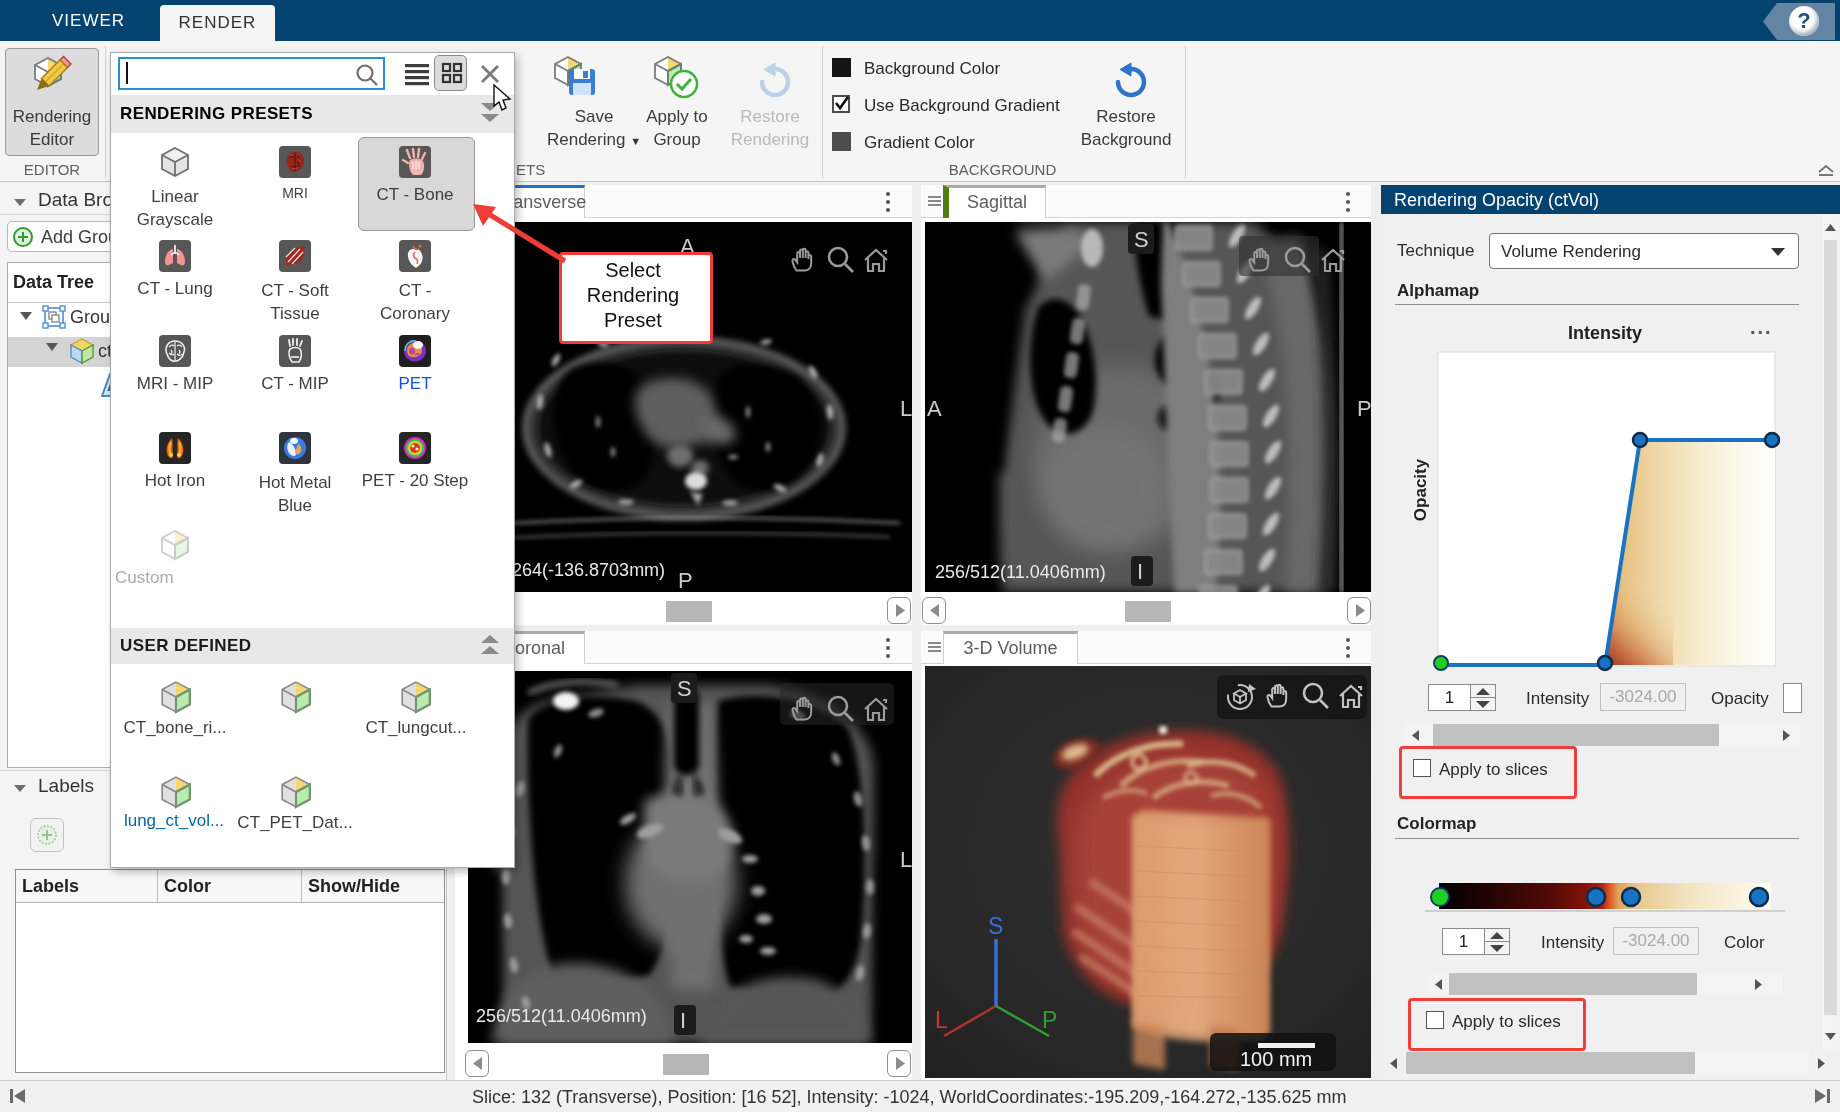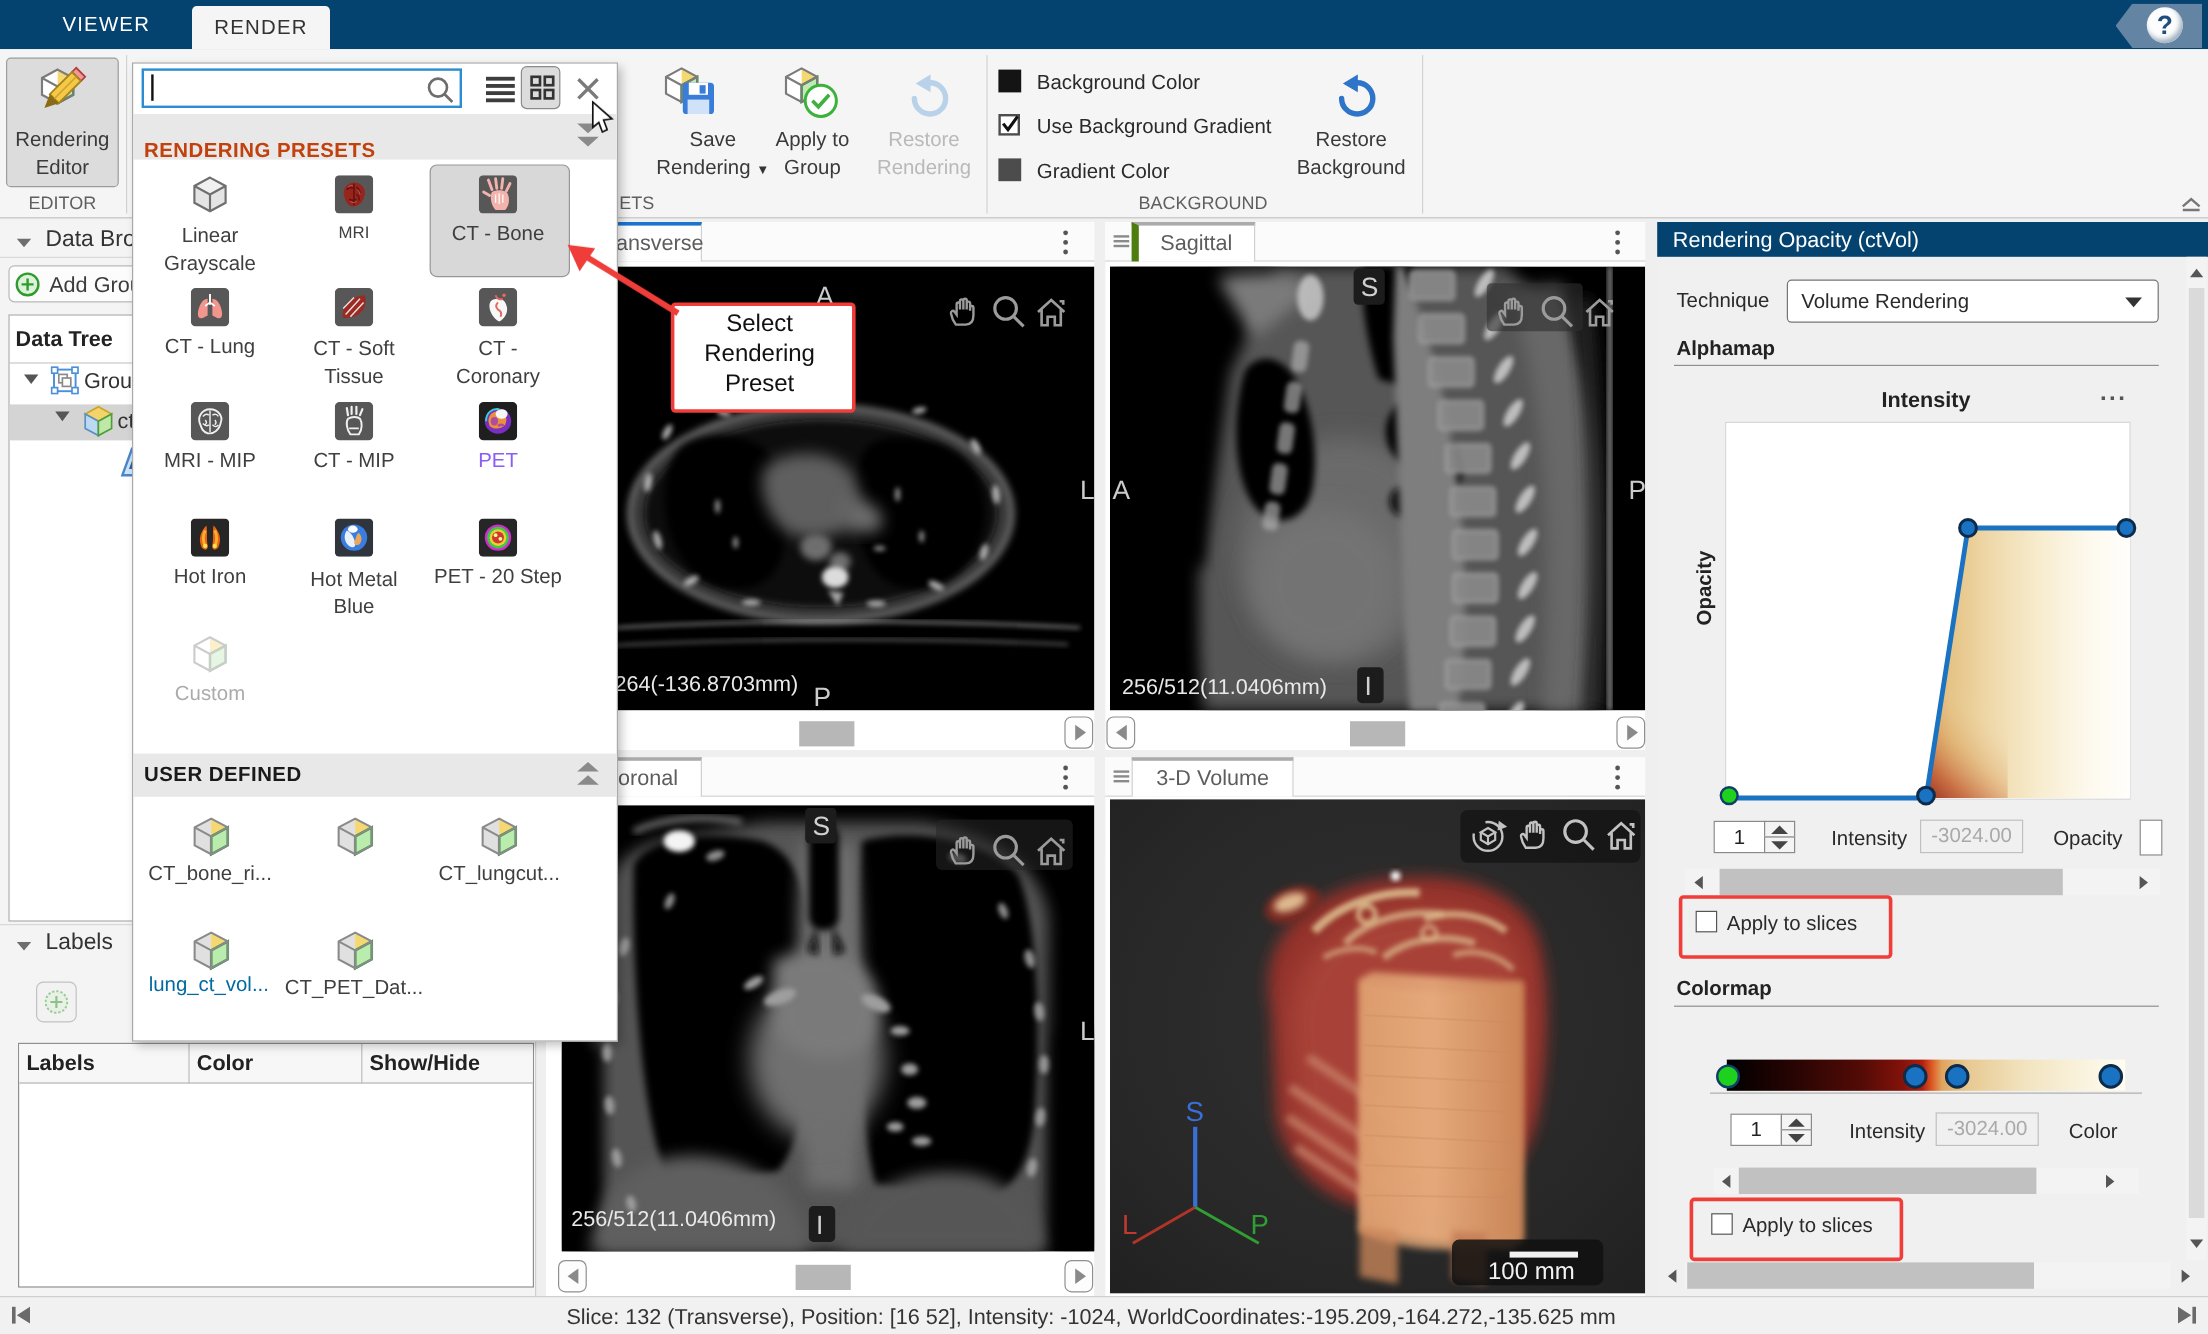--- a/index.html
+++ b/index.html
@@ -657,21 +657,21 @@
       <rect x="2" y="2" width="7" height="7"></rect>
       <rect x="13" y="2" width="7" height="7"></rect>
       <rect x="2" y="13" width="7" height="7"></rect>
       <rect x="13" y="13" width="7" height="7"></rect>
     </svg>
 <svg class="abs" style="left:480px;top:64px" width="20" height="20" stroke="#7a7a7a" stroke-width="2.8">
       <line x1="2" y1="2" x2="18" y2="18"></line>
       <line x1="18" y1="2" x2="2" y2="18"></line>
     </svg>
 <div class="abs" style="left:111px;top:95px;width:403px;height:38px;background:#e8e8e8"></div>
-<div class="abs bold" style="left:120px;top:116px;font-size:17px;color:#c2410c;letter-spacing:0.4px">RENDERING PRESETS</div>
+<div class="abs bold" style="left:120px;top:104px;font-size:17px;color:#000000;letter-spacing:0.4px">RENDERING PRESETS</div>
 <svg class="abs" style="left:479px;top:100px" width="22" height="28" fill="#8a8a8a">
       <polygon points="2,3 20,3 11,11"></polygon>
       <polygon points="2,14 20,14 11,22"></polygon>
     </svg>
 
 <div class="abs" style="left:358px;top:137px;width:117px;height:94px;background:#d8d8d8;border:1px solid #979797;border-radius:6px;box-sizing:border-box"></div>
 
 <svg class="abs" style="left:159px;top:146px" width="32" height="32">
       <g transform="scale(1)">
         <use href="#graycube"></use>
@@ -749,21 +749,21 @@
       <rect width="32" height="32" rx="4" fill="#1f1f1f"></rect>
       <ellipse cx="16" cy="16" rx="11" ry="10.5" fill="#7a2fc2"></ellipse>
       <path d="M8,16 C8,10 13,7 18,8 C23,10 24,15 22,19 C19,23 12,23 9,20Z" fill="#e8923e"></path>
       <ellipse cx="19" cy="10" rx="5" ry="4" fill="#f6f6f6"></ellipse>
       <ellipse cx="13" cy="16" rx="3" ry="3.5" fill="#b24a9e"></ellipse>
       <path d="M16,20 q3,-2 5,0" stroke="#b24a9e" stroke-width="2" fill="none"></path>
       <path d="M6,16 C6,9 11,5 17,6" fill="none" stroke="#3ad0d0" stroke-width="1.6"></path>
     </svg>
 <div class="abs" style="left:115px;top:374px;width:120px;font-size:17px;color:#3f3f3f;text-align:center">MRI - MIP</div>
 <div class="abs" style="left:235px;top:374px;width:120px;font-size:17px;color:#3f3f3f;text-align:center">CT - MIP</div>
-<div class="abs" style="left:355px;top:374px;width:120px;font-size:17px;color:#8b5cf6;text-align:center">PET</div>
+<div class="abs" style="left:355px;top:374px;width:120px;font-size:17px;color:#1d4ed8;text-align:center">PET</div>
 
 <svg class="abs" style="left:159px;top:432px" width="32" height="32">
       <rect width="32" height="32" rx="4" fill="#262626"></rect>
       <path d="M13,6 C8,11 6,18 9,24 C11,27 15,27 14,22 C13,18 14,10 13,6Z" fill="#e86313"></path>
       <path d="M12,10 C10,14 10,20 12,23" stroke="#f8b02c" stroke-width="2.4" fill="none"></path>
       <path d="M19,6 C24,11 26,18 23,24 C21,27 17,27 18,22 C19,18 18,10 19,6Z" fill="#e86313"></path>
       <path d="M20,10 C22,14 22,20 20,23" stroke="#f8b02c" stroke-width="2.4" fill="none"></path>
       <circle cx="12" cy="23" r="1.8" fill="#fce24e"></circle>
       <circle cx="20" cy="23" r="1.8" fill="#fce24e"></circle>
     </svg>
@@ -783,21 +783,21 @@
       <circle cx="14" cy="14" r="1.6" fill="#f6f6a0"></circle>
       <circle cx="18" cy="17" r="1.6" fill="#f6f6a0"></circle>
     </svg>
 <div class="abs" style="left:115px;top:471px;width:120px;font-size:17px;color:#3f3f3f;text-align:center">Hot Iron</div>
 <div class="abs" style="left:235px;top:471px;width:120px;font-size:17px;color:#3f3f3f;text-align:center;line-height:23px">Hot Metal<br>Blue</div>
 <div class="abs" style="left:355px;top:471px;width:130px;font-size:17px;color:#3f3f3f;text-align:center;margin-left:-5px">PET - 20 Step</div>
 
 <svg class="abs" style="left:159px;top:529px" width="32" height="32" opacity="0.38">
       <use href="#cubeg"></use>
     </svg>
-<div class="abs" style="left:115px;top:568px;width:120px;font-size:17px;color:#ababab;text-align:center">Custom</div>
+<div class="abs" style="left:115px;top:568px;width:120px;font-size:17px;color:#ababab;text-align:left">Custom</div>
 
 <div class="abs" style="left:111px;top:628px;width:403px;height:36px;background:#e8e8e8"></div>
 <div class="abs bold" style="left:120px;top:636px;font-size:17px;color:#1a1a1a;letter-spacing:0.4px">USER DEFINED</div>
 <svg class="abs" style="left:479px;top:632px" width="22" height="28" fill="#8a8a8a">
       <polygon points="11,3 20,11 2,11"></polygon>
       <polygon points="11,14 20,22 2,22"></polygon>
     </svg>
 <svg class="abs" style="left:159px;top:680px" width="34" height="34" viewBox="0 0 32 32">
       <use href="#greencube"></use>
     </svg>

